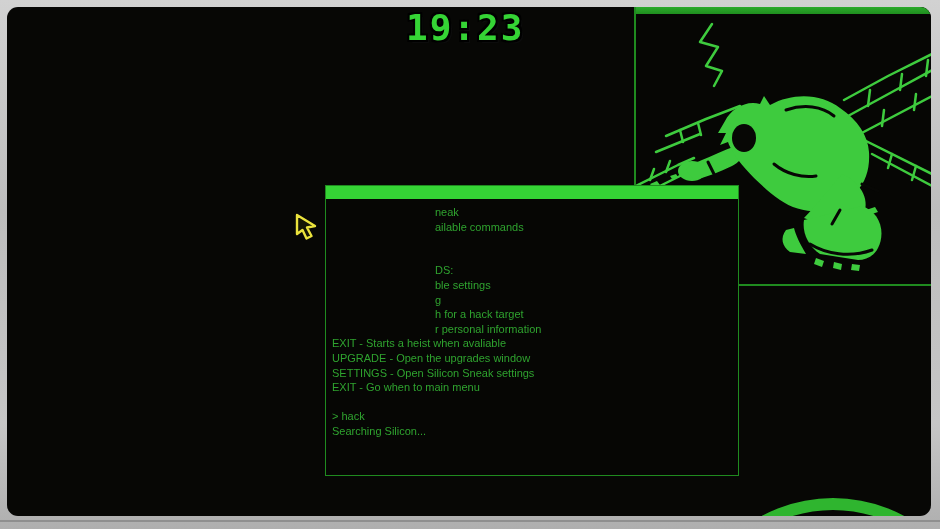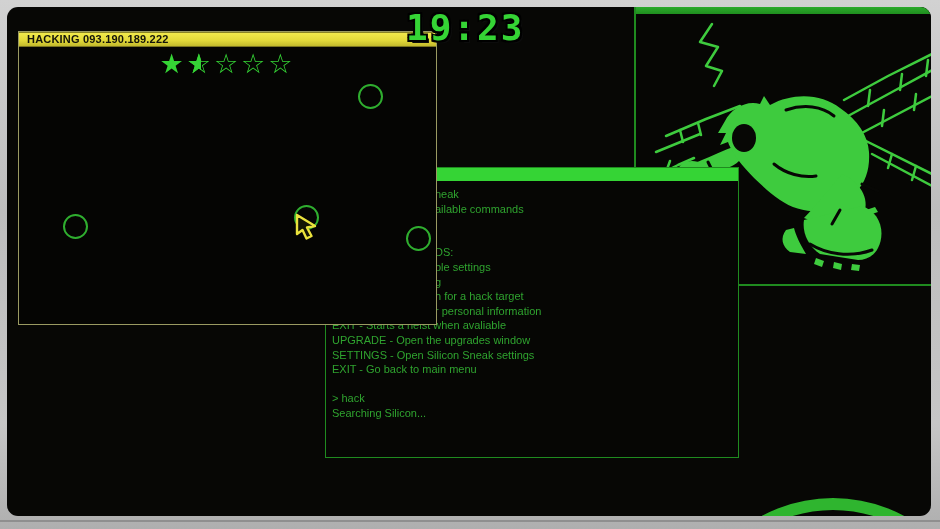--- a/index.html
+++ b/index.html
@@ -27,21 +27,21 @@
   .win-image{left:627px;top:-7px;width:320px;height:284px;z-index:1;
     border-left:2px solid var(--green-border,#1f8a1f);
     border-bottom:2px solid var(--green-border,#1f8a1f);}
   .win-image .titlebar{
     height:14px;background:linear-gradient(180deg,#39c839,#1f8e1f);
     color:#06330a;font-size:10px;font-weight:bold;line-height:14px;
     padding-left:5px;overflow:hidden;}
   .win-image .titlebar span{position:relative;top:-3px;display:inline-block;}
   .image-body{position:absolute;left:0;top:14px;right:0;bottom:0;overflow:hidden;}
   
-  .win-term{left:318px;top:160px;width:412px;height:289px;z-index:2;
+  .win-term{left:318px;top:178px;width:412px;height:289px;z-index:2;
     border:1px solid var(--green-border,#1f8a1f);}
   .win-term .titlebar{height:13px;background:var(--green-bright,#35d435);}
   .term-body{position:absolute;left:0;top:13px;right:0;bottom:0;padding:6px;
     font-family:"Liberation Sans",sans-serif;font-size:11px;color:var(--green-text,#2fa32f);}
   .t-line{height:14.6px;line-height:14.6px;white-space:pre;}
   .t-line.clipped{padding-left:103px;}
   
   .win-hack{left:11px;top:24px;width:417px;height:292px;z-index:3;
     border:1px solid #9a9a62;background:#050503;}
   .win-hack .titlebar{
@@ -154,39 +154,27 @@
         <div class="t-line"></div>
         <div class="t-line"></div>
         <div class="t-line clipped">DS:</div>
         <div class="t-line clipped">ble settings</div>
         <div class="t-line clipped">g</div>
         <div class="t-line clipped">h for a hack target</div>
         <div class="t-line clipped">r personal information</div>
         <div class="t-line">EXIT - Starts a heist when avaliable</div>
         <div class="t-line">UPGRADE - Open the upgrades window</div>
         <div class="t-line">SETTINGS - Open Silicon Sneak settings</div>
-        <div class="t-line">EXIT - Go back to main menu</div>
+        <div class="t-line">EXIT - Go when to main menu</div>
         <div class="t-line"></div>
         <div class="t-line">&gt; hack</div>
         <div class="t-line">Searching Silicon...</div>
       </div>
   </div>
 
-  <div class="win win-hack">
-    <div class="titlebar">
-      <span>HACKING 093.190.189.222</span>
-    </div>
-    <div class="stars" id="star-rating"><span class="star">★</span><span class="star">☆<span class="half-fill">★</span></span><span class="star">☆</span><span class="star">☆</span><span class="star">☆</span></div>
-    <div id="hack-body">
-        <div class="target" style="left: 339px; top: 52px;"></div>
-        <div class="target" style="left: 44px; top: 182px;"></div>
-        <div class="target" style="left: 275px; top: 173px;"></div>
-        <div class="target" style="left: 387px; top: 194px;"></div>
-      </div>
-  </div>
 
   <div class="arc"></div>
 
   <svg class="cursor" width="26" height="28" viewBox="0 0 26 28">
     <path d="M3,2 L21,13 L13,14.5 L17.5,23 L12.5,25.5 L8.5,17 L3,21 Z" fill="#151505" stroke="#eae23c" stroke-width="2.4" stroke-linejoin="round"></path>
   </svg>
 
   <div class="clock">19:23</div>
 
 </div>

